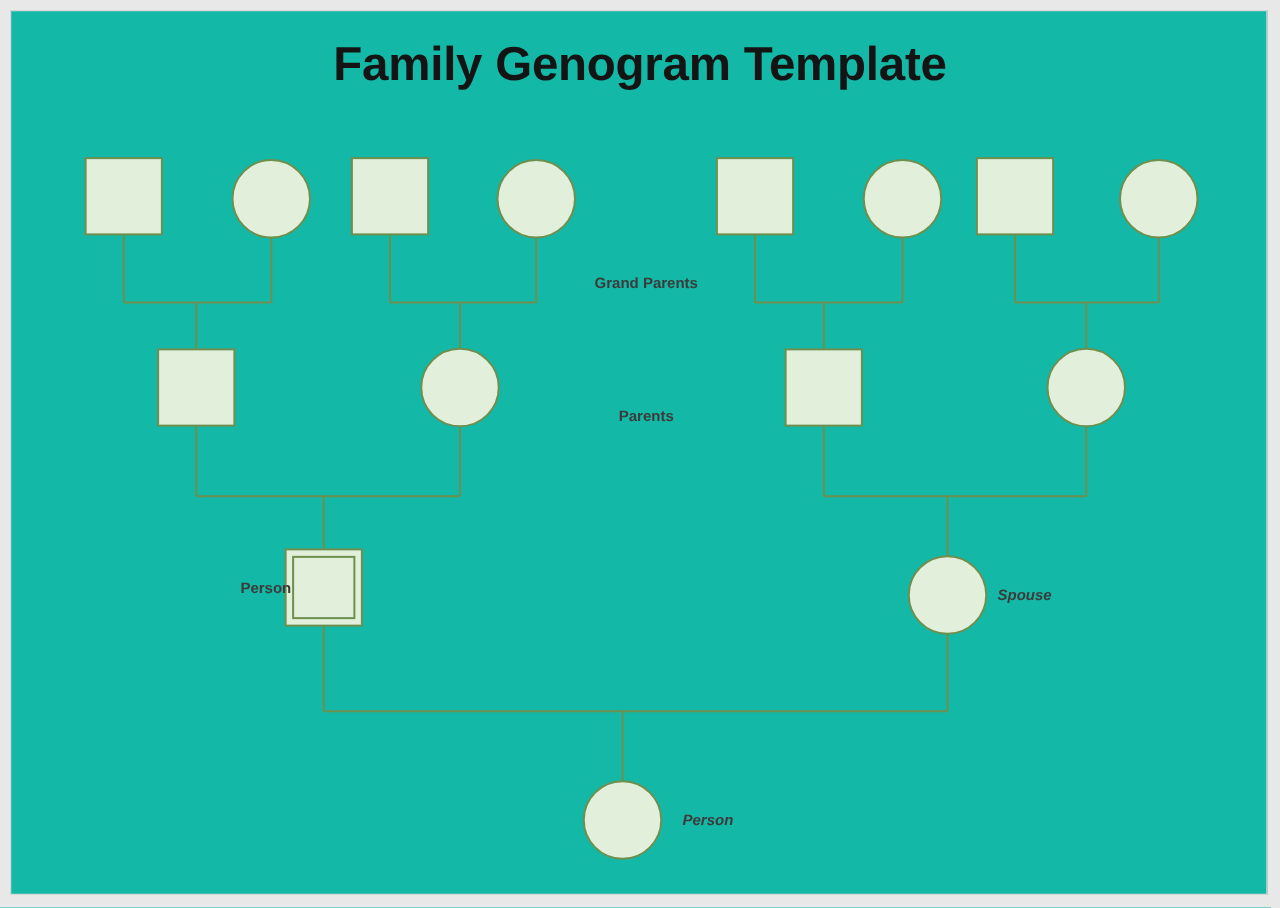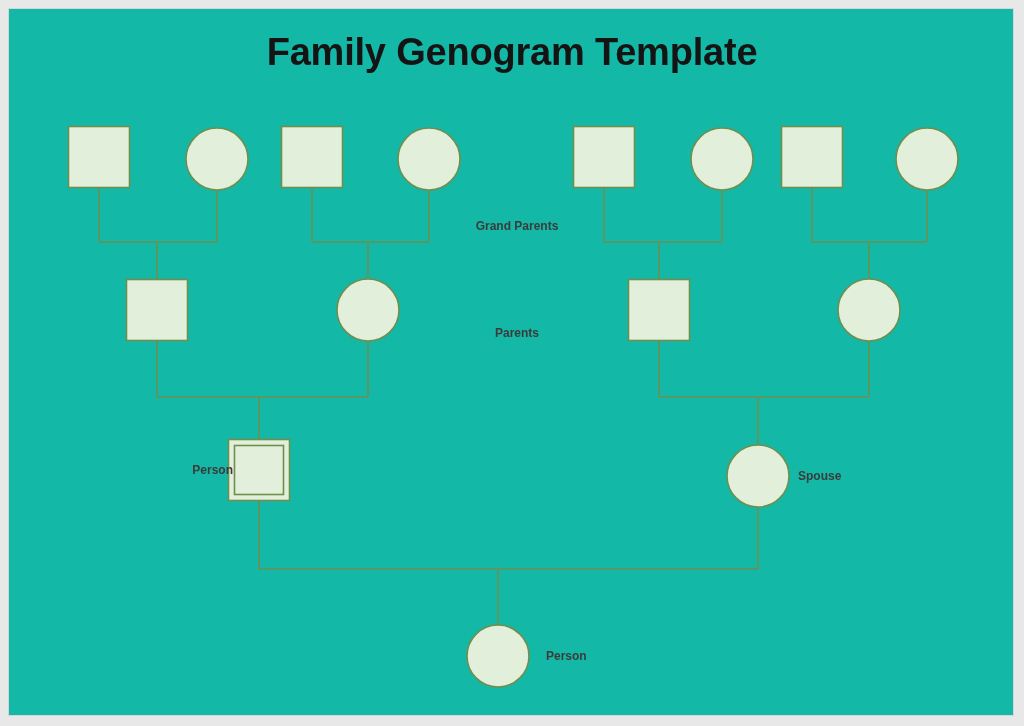--- a/index.html
+++ b/index.html
@@ -47,21 +47,21 @@
   .node-label {
     position: absolute;
     font-size: 12px;
     font-weight: bold;
     color: #3b3b3b;
     white-space: nowrap;
     font-family: "Liberation Sans", sans-serif;
   }
   .label-center { transform: translate(-50%, -50%); }
   .label-right  { transform: translate(-100%, -50%); margin-left: 12px; }
-  .label-left   { transform: translate(0, -50%); }
+  .label-left   { transform: translate(0, -50%); font-style: italic; }
   svg { display: block; }
 </style>
 </head>
 <body>
 
 <div id="page">
 
   <div class="diagram-title">Family Genogram Template</div>
 
   <svg id="canvas" viewBox="0 0 1006 708">

